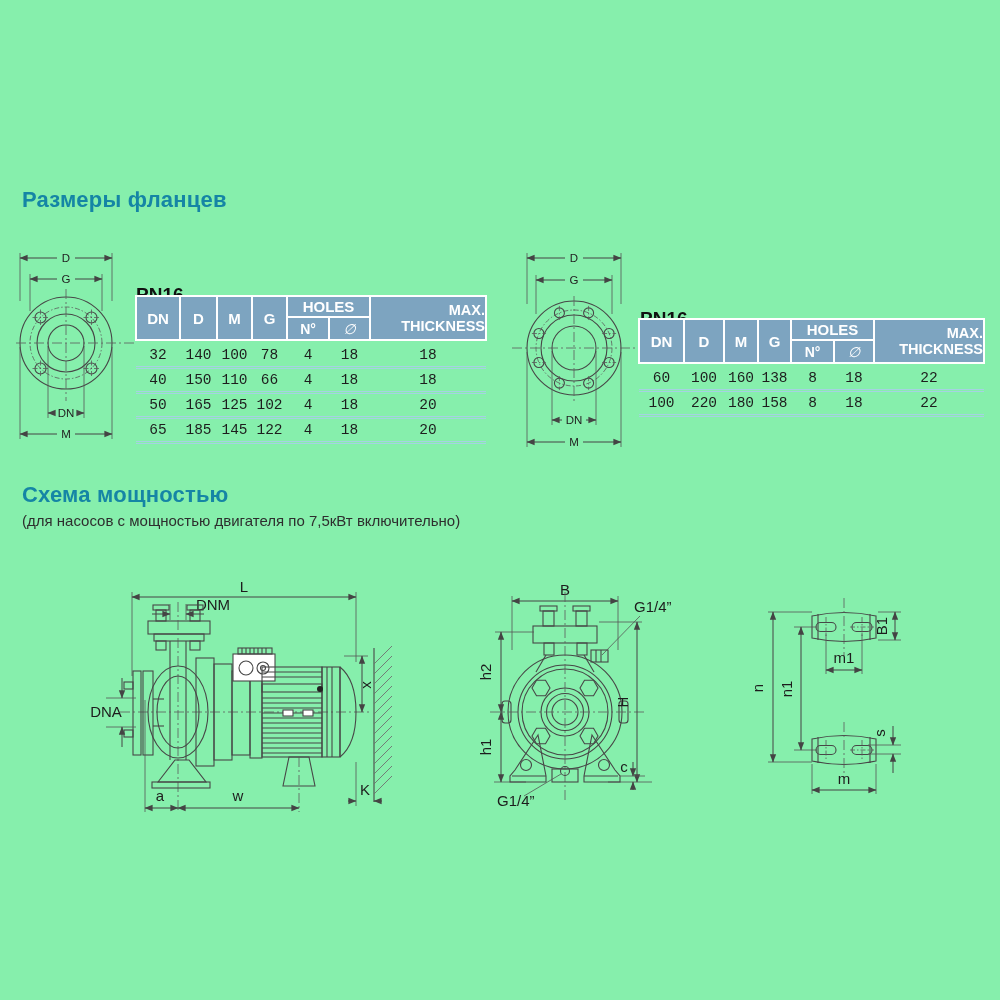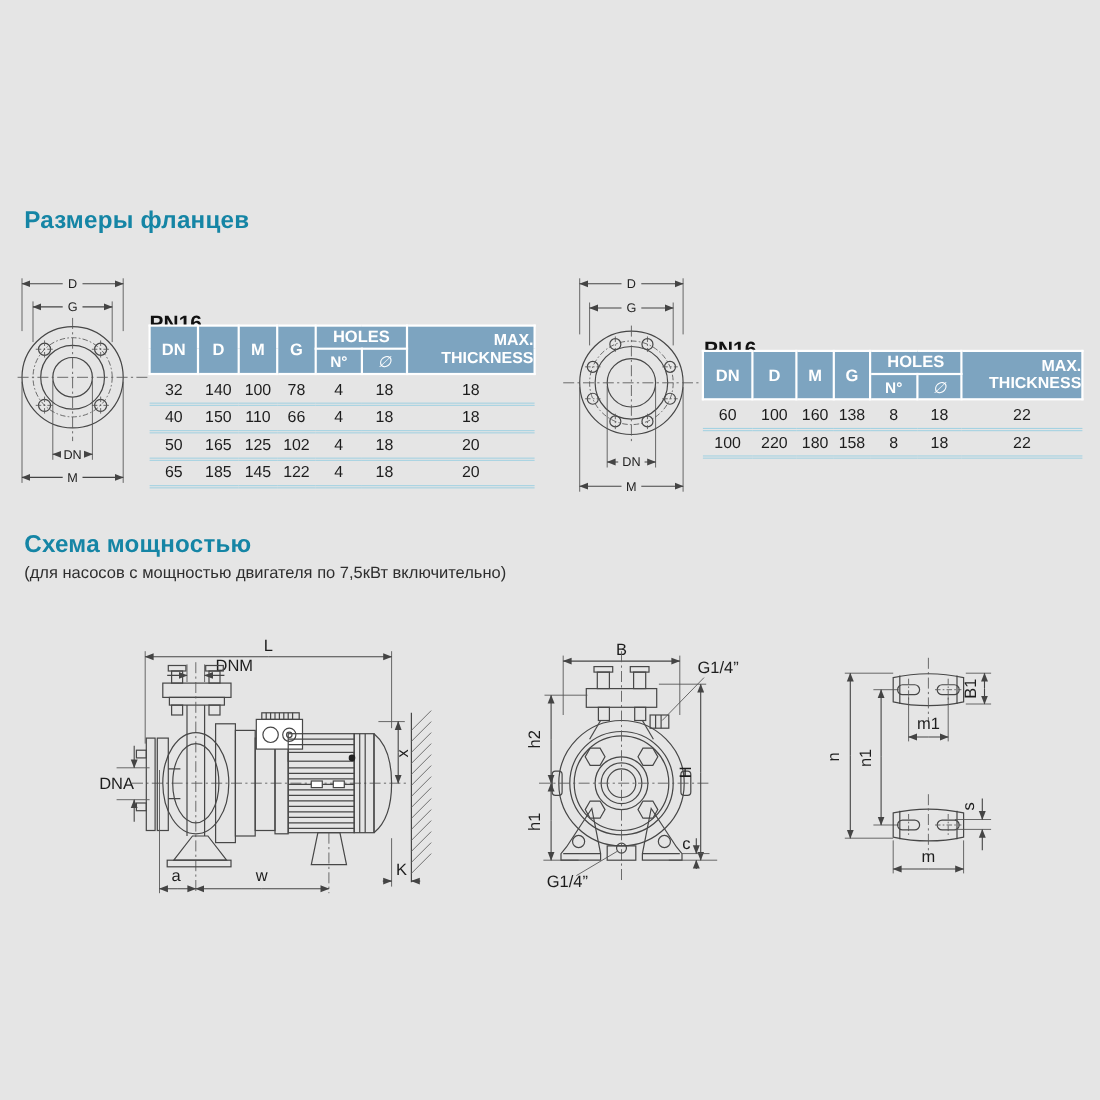--- a/index.html
+++ b/index.html
@@ -1,30 +1,30 @@
 <!DOCTYPE html>
 <html><head>
 <meta charset="utf-8">
 <style>
   html,body{margin:0;padding:0;background:#fff;}
-  #page{position:relative;width:1000px;height:1000px;background:#e5e5e5;overflow:hidden;
+  #page{position:relative;width:1000px;height:1000px;background:#86efac;overflow:hidden;
         font-family:"Liberation Sans",sans-serif;color:#1d1d1d;}
   .abs{position:absolute;}
   .sec-title{font-size:22px;font-weight:bold;color:#1585a5;letter-spacing:.2px;}
   .sec-sub{font-size:15px;color:#2e2e2e;}
   .pn-label{font-size:19px;font-weight:bold;color:#111;margin-top:24px;}
   table.ftable{border-collapse:collapse;table-layout:fixed;}
   table.ftable th{background:#7da4c0;color:#fff;font-weight:bold;font-size:15px;
       border:2px solid #fff;text-align:center;vertical-align:middle;padding:0;}
   table.ftable thead tr.r1 th{height:19px;}
   table.ftable thead tr.r2 th{height:21px;font-size:14px;}
   table.ftable th.dia{font-style:italic;font-weight:normal;font-size:14px;}
   table.ftable th.maxth div{line-height:1.12;font-size:14.5px;text-align:right;}
   table.ftable td{height:22px;text-align:center;font-size:14.5px;color:#1d1d1d;
-      border-bottom:3px double #a5d2e2;padding:0;}
+      border-bottom:3px double #a5d2e2;padding:0;font-family:Liberation Mono, monospace;}
   table.ftable tbody tr:first-child td{padding-top:3px;}
   svg text{font-family:"Liberation Sans",sans-serif;}
   svg .dimlab{font-size:15px;fill:#1d1d1d;}
   svg .flab{font-size:11.5px;fill:#222;}
   svg .dim{stroke:#444;stroke-width:1;fill:none;}
   svg .thin{stroke:#555;stroke-width:0.8;fill:none;}
   svg .draw{stroke:#474747;stroke-width:1.1;fill:none;}
   svg .drawf{stroke:#474747;stroke-width:1.1;fill:#fff;}
   svg .cl{stroke:#5a5a5a;stroke-width:0.8;fill:none;stroke-dasharray:10 3 2 3;}
   svg .dash{stroke:#5a5a5a;stroke-width:0.8;fill:none;stroke-dasharray:5 2 1.5 2;}

